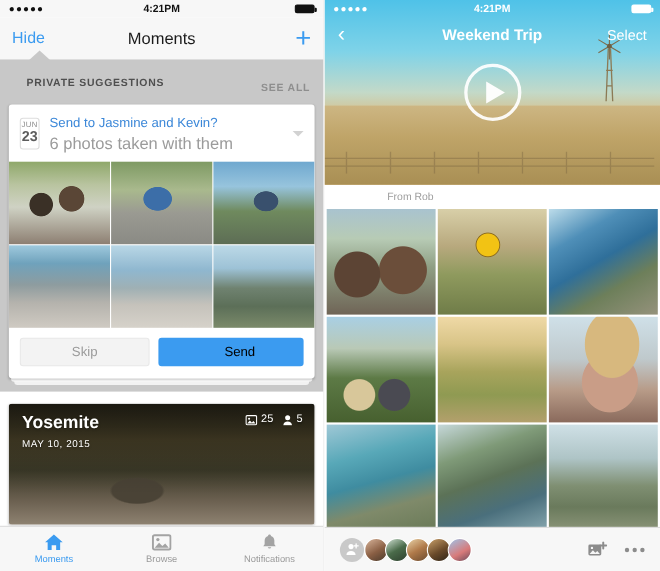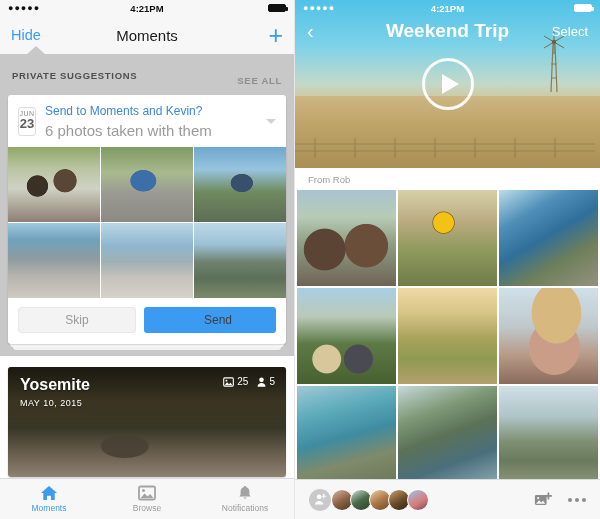--- a/index.html
+++ b/index.html
@@ -41,21 +41,21 @@
   .nav-plus { color: #3b9bf0; font-size: 25px; line-height: 20px; font-weight: 300; cursor:pointer; }
 
   .suggestions-wrap { background: #c8c8c8; position: relative; padding-bottom: 12px; }
   .caret-up {
     position: absolute; top: -8px; left: 26px; width: 0; height: 0;
     border-left: 10px solid transparent; border-right: 10px solid transparent;
     border-bottom: 9px solid #c8c8c8;
   }
   .sugg-header {
     display: flex; align-items: center; justify-content: space-between;
-    padding: 11px 12px 9px 12px;
+    padding: 11px 12px 9px 24px;
     gap: 44px;
   }
   .sugg-title { font-size: 9.5px; letter-spacing: 0.7px; color: #4f4f4f; font-weight: bold; }
   .sugg-seeall { font-size: 9.5px; letter-spacing: 0.7px; color: #8e8e8e; font-weight: bold; cursor:pointer;margin-top:10px; }
 
   .card-stack { position: relative; margin: 0 8px; }
   .card-shadow2 {
     position:absolute; left:5px; right:5px; bottom:-6px; height:10px;
     background:#f2f2f2; border-radius:3px;
   }
@@ -87,21 +87,21 @@
     gap: 1.5px; background: #fff;
   }
   .ph { height: 75px; background-size: cover; background-position: center; }
 
   .card-actions { display: flex; gap: 8px; padding: 9px 10px 11px 10px; }
   .btn {
     flex: 1; height: 26px; border-radius: 3px; display: flex;
     align-items: center; justify-content: center; font-size: 12px; cursor: pointer;
   }
   .btn-skip { background: #f3f3f3; color: #9a9a9a; border: 1px solid #e8e8e8; }
-  .btn-send { background: #3b9bf0; color: #404040; padding-left: 16px; }
+  .btn-send { background: #3b9bf0; color: #000000; padding-left: 16px; }
 
   .moments-area { background: #fff; padding: 11px 8px 0 8px; }
   .moment-card {
     position: relative; border-radius: 3px; overflow: hidden; height: 110px;
     box-shadow: 0 1px 2px rgba(0,0,0,.2);
   }
   .moment-img { position:absolute; inset:0; background-size: cover; background-position: center 35%; }
   .moment-overlay { position:absolute; inset:0; background: linear-gradient(180deg, rgba(0,0,0,.42) 0%, rgba(0,0,0,.12) 45%, rgba(0,0,0,0) 75%); }
   .moment-meta { position: absolute; top: 9px; left: 12px; right: 11px; display:flex; justify-content:space-between; align-items:flex-start; }
   .moment-name { color: #fff; font-size: 16px; font-weight: 600; text-shadow: 0 1px 2px rgba(0,0,0,.4); }
@@ -127,42 +127,42 @@
     padding:0 8px; color:#fff; font-size:9px;
   }
   .r-sb-time { font-weight:bold; font-size:9.5px; position:absolute; left:0; right:0; text-align:center; color:#fff;}
   .r-sb-batt { width:18px;height:8px;border:1px solid #fff;border-radius:2px;background:#fff;position:relative;}
   .r-sb-batt::after{content:"";position:absolute;right:-3px;top:2px;width:2px;height:4px;background:#fff;border-radius:0 1px 1px 0;}
   .r-navbar {
     position:absolute; top:16px; left:0; right:0; height:30px; z-index:5;
     display:flex; align-items:center; justify-content:space-between; padding:0 12px;
   }
   .r-back { color:#fff; font-size:20px; font-weight:300; line-height:1; cursor:pointer; }
-  .r-title { color:#fff; font-size:19px; font-weight:600; position:absolute; left:0; right:0; text-align:center; }
+  .r-title { color:#fff; font-size:14px; font-weight:600; position:absolute; left:0; right:0; text-align:center; }
   .r-select { color:#fff; font-size:13px; cursor:pointer; z-index:6; }
 
   .hero {
     position:relative; height:168px;
     background: linear-gradient(180deg,#4fc2e8 0%, #7fd3e8 28%, #c3d9c8 50%, #d9bd84 64%, #c9a86a 100%);
     overflow:hidden;
   }
   .hero-field { position:absolute; left:0; right:0; bottom:0; height:72px;
     background: linear-gradient(180deg,#cdb683 0%, #bfa468 40%, #a98f54 100%); }
   .hero-windmill { position:absolute; right:26px; top:24px; width:40px; height:70px; }
   .hero-fence { position:absolute; left:0; right:0; bottom:10px; height:22px; opacity:.35; }
   .play-btn {
     position:absolute; left:50%; top:50%; transform:translate(-50%,-50%);
     width:52px; height:52px; border:3px solid rgba(255,255,255,.92);
     border-radius:50%; display:flex; align-items:center; justify-content:center; cursor:pointer;
   }
   .play-tri { width:0;height:0; border-left:17px solid rgba(255,255,255,.95);
     border-top:10px solid transparent; border-bottom:10px solid transparent; margin-left:5px; }
 
   .from-bar { height:22px; background:#fff; display:flex; align-items:center; padding:0 13px; }
-  .from-txt { font-size:9.5px; color:#9d9d9d; }
+  .from-txt { font-size:9.5px; color:#9d9d9d;margin-left:44px; }
 
   .r-grid { display:grid; grid-template-columns: repeat(3, 1fr); gap:2px; background:#fff; padding:0 2px; }
   .rph { height:96px; background-size:cover; background-position:center; }
 
   .r-bottombar {
     position:absolute; bottom:0; left:0; right:0; height:40px; background:#f7f7f7;
     border-top:1px solid #dcdcdc; display:flex; align-items:center;
     justify-content:space-between; padding:0 14px;
   }
   .avatars { display:flex; align-items:center; }
@@ -207,21 +207,21 @@
         <div class="card-shadow2"></div>
         <div class="card-shadow1"></div>
 
         <div class="sugg-card">
           <div class="card-top">
             <div class="datebox">
               <div class="date-mon">JUN</div>
               <div class="date-day">23</div>
             </div>
             <div class="card-txt">
-              <div class="card-head">Send to Moments and Kevin?</div>
+              <div class="card-head">Send to Jasmine and Kevin?</div>
               <div class="card-sub">6 photos taken with them</div>
             </div>
             <div class="chev-down"></div>
           </div>
 
           <div class="photo-grid">
             <div class="ph" style="background:
               radial-gradient(circle at 32% 52%, #3a3026 0 14%, transparent 15%),
               radial-gradient(circle at 62% 45%, #5a4636 0 16%, transparent 17%),
               linear-gradient(180deg,#8fa86a 0%,#b9c4a0 28%,#cfd2c4 55%,#8d7f72 100%)"></div>

